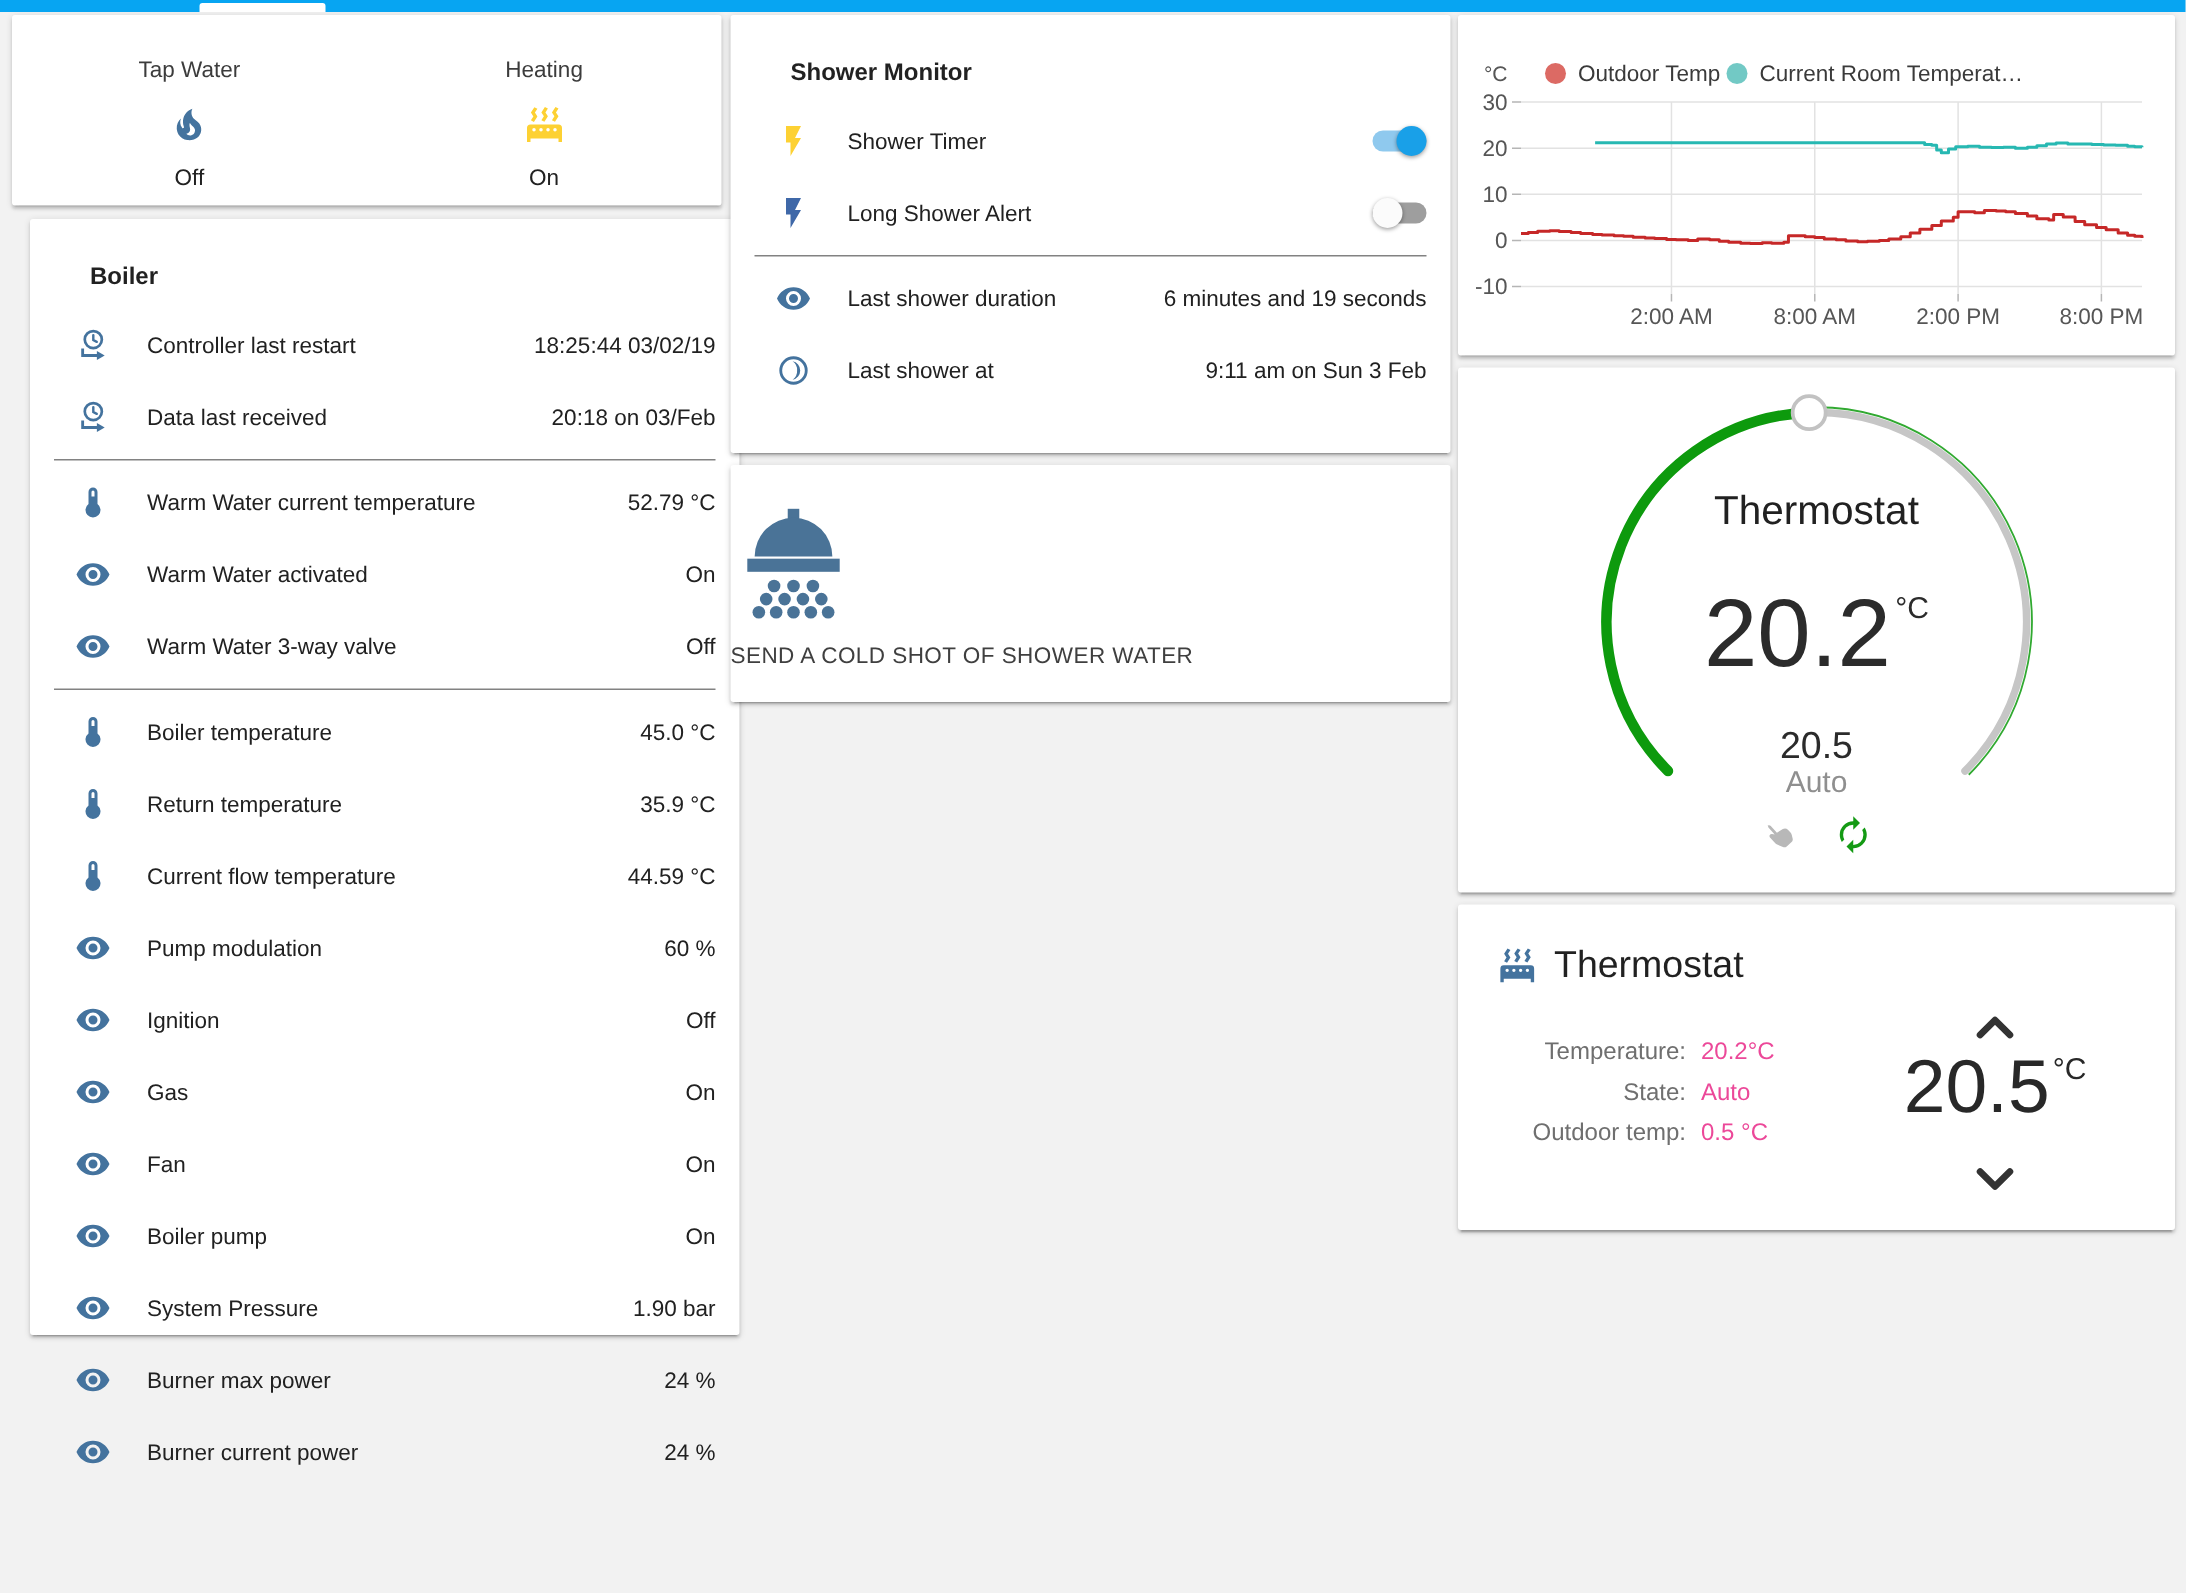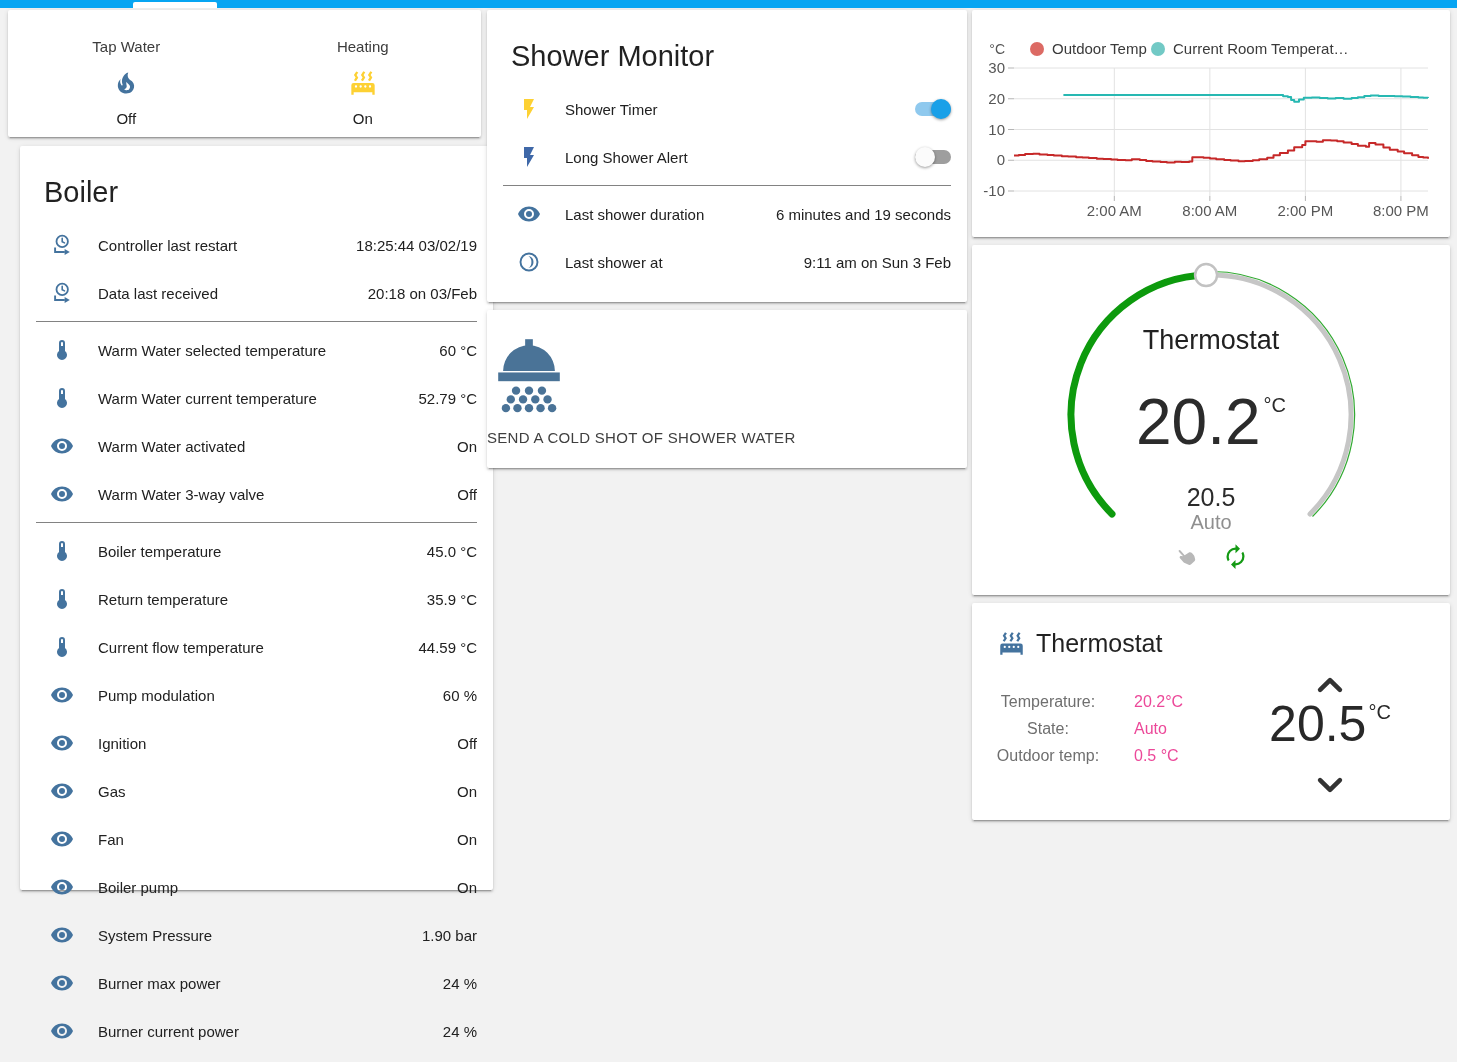--- a/index.html
+++ b/index.html
@@ -25,21 +25,21 @@
   #card-dial{left:972px;top:245px;width:478px;height:350px}
   #card-thermo{left:972px;top:603px;width:478px;height:217px}
 
   
   .glance-item{flex:1;display:flex;flex-direction:column;align-items:center;padding-top:28px;cursor:pointer}
   .glance-label{font-size:15px;color:#3c3c3c}
   .glance-icon{margin-top:14px;height:28px}
   .glance-state{margin-top:13px;font-size:15px;color:#212121}
 
   
-  h2.card-title{margin:0;padding:30px 24px 12px;font-size:29px;font-weight:400;color:rgba(0,0,0,.87)}
+  h2.card-title{margin:0;padding:30px 40px 12px;font-size:16px;font-weight:700;color:rgba(0,0,0,.87)}
   .erow{display:flex;align-items:center;height:48px;padding:0 16px}
   .erow .eicon{width:24px;height:24px;margin-left:14px;flex:0 0 auto}
   .erow .elabel{margin-left:24px;font-size:15px;color:#212121;white-space:nowrap}
   .erow .evalue{margin-left:auto;font-size:15px;color:#212121;text-align:right;white-space:nowrap}
   hr.gdiv{border:none;border-top:1px solid #828282;margin:4px 16px}
 
   
   .toggle{position:relative;width:36px;height:20px;margin-left:auto;cursor:pointer;flex:0 0 auto}
   .toggle .track{position:absolute;top:3px;left:0;width:36px;height:14px;border-radius:7px}
   .toggle .knob{position:absolute;top:0;width:20px;height:20px;border-radius:50%;box-shadow:0 1px 3px rgba(0,0,0,.4)}
@@ -63,21 +63,21 @@
   .dial-set{position:absolute;left:0;right:0;top:238px;text-align:center;font-size:25px;color:#2b2b2b}
   .dial-mode{position:absolute;left:0;right:0;top:266px;text-align:center;font-size:20px;color:#8f8f8f}
   .dial-icons{position:absolute;left:0;right:0;top:298px;display:flex;justify-content:center;gap:22px}
   .dial-icons span{width:27px;height:27px;cursor:pointer}
 
   
   .th-title-row{position:absolute;left:26px;top:26px;display:flex;align-items:center;gap:11px}
   .th-title-row .ticon{width:27px;height:27px}
   .th-title-row h2{margin:0;font-size:25px;font-weight:400;color:rgba(0,0,0,.87)}
   .th-info{position:absolute;left:0;top:90px;display:grid;grid-template-columns:152px auto;row-gap:9px;column-gap:10px;font-size:16px}
-  .th-info .tl{text-align:center;color:#6f6f6f}
+  .th-info .tl{text-align:right;color:#6f6f6f}
   .th-info .tv{color:#ec4899}
   .th-stepper{position:absolute;left:278px;top:0;width:160px;text-align:center}
   .th-chev{height:22px;cursor:pointer}
   #th-up{margin-top:65px}
   #th-down{margin-top:6px}
   .th-num{font-size:50px;color:#282828;line-height:56px;margin-top:6px}
   .th-unit{font-size:20px;position:relative;top:-22px;margin-left:2px}
 </style>
 </head>
 <body>
@@ -120,27 +120,20 @@
         <span class="eicon"><svg width="24" height="24" viewBox="0 0 24 24" style="color:#44739e">
             <circle cx="12.2" cy="8.4" r="5.7" fill="none" stroke="currentColor" stroke-width="1.8"></circle>
             <path d="M12.2 5.4V8.7L14.5 9.9" fill="none" stroke="currentColor" stroke-width="1.6" stroke-linecap="round"></path>
             <path d="M5.1 14.4V19H14.8" fill="none" stroke="currentColor" stroke-width="1.9"></path>
             <path fill="currentColor" d="M19.8 19L14.6 16V22Z"></path>
           </svg></span>
         <span class="elabel">Data last received</span>
         <span class="evalue">20:18 on 03/Feb</span>
       </div>
       <hr class="gdiv">
-      <div class="erow">
-        <span class="eicon"><svg width="24" height="24" viewBox="0 0 24 24" style="color:#44739e">
-            <path fill="currentColor" d="M15,13V5A3,3 0 0,0 12,2A3,3 0 0,0 9,5V13A5,5 0 1,0 15,13M12,4A1,1 0 0,1 13,5V8H11V5A1,1 0 0,1 12,4Z"></path>
-          </svg></span>
-        <span class="elabel">Warm Water selected temperature</span>
-        <span class="evalue">60 °C</span>
-      </div>
       <div class="erow">
         <span class="eicon"><svg width="24" height="24" viewBox="0 0 24 24" style="color:#44739e">
             <path fill="currentColor" d="M15,13V5A3,3 0 0,0 12,2A3,3 0 0,0 9,5V13A5,5 0 1,0 15,13M12,4A1,1 0 0,1 13,5V8H11V5A1,1 0 0,1 12,4Z"></path>
           </svg></span>
         <span class="elabel">Warm Water current temperature</span>
         <span class="evalue">52.79 °C</span>
       </div>
       <div class="erow">
         <span class="eicon"><svg width="24" height="24" viewBox="0 0 24 24" style="color:#44739e">
             <path fill="currentColor" d="M12,9A3,3 0 0,0 9,12A3,3 0 0,0 12,15A3,3 0 0,0 15,12A3,3 0 0,0 12,9M12,17A5,5 0 0,1 7,12A5,5 0 0,1 12,7A5,5 0 0,1 17,12A5,5 0 0,1 12,17M12,4.5C7,4.5 2.73,7.61 1,12C2.73,16.39 7,19.5 12,19.5C17,19.5 21.27,16.39 23,12C21.27,7.61 17,4.5 12,4.5Z"></path>

